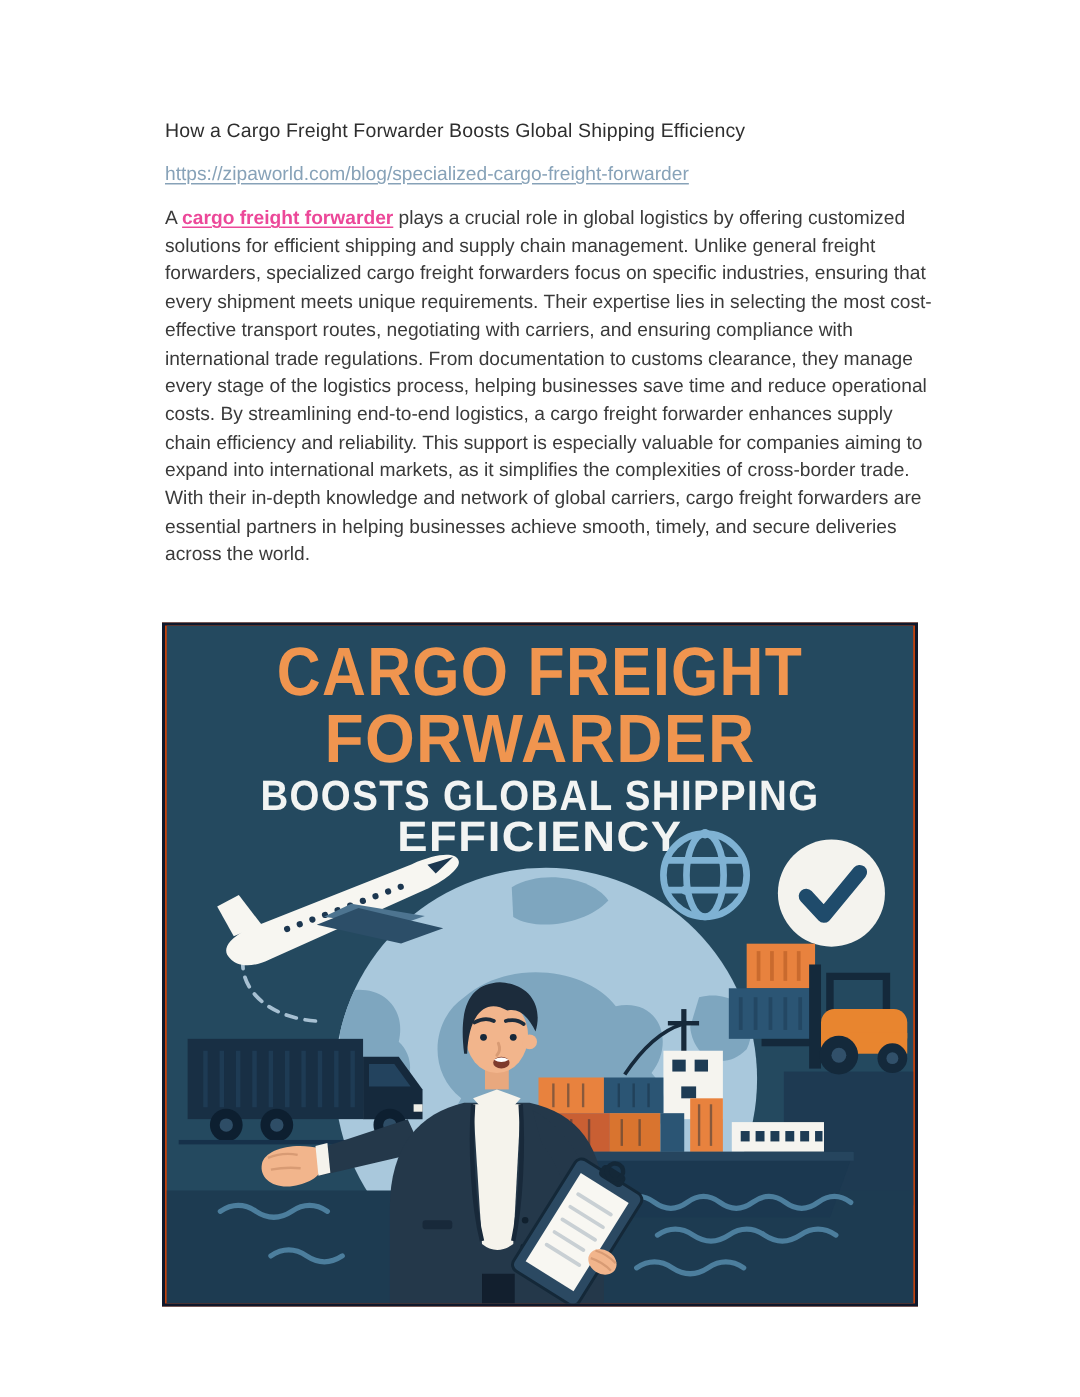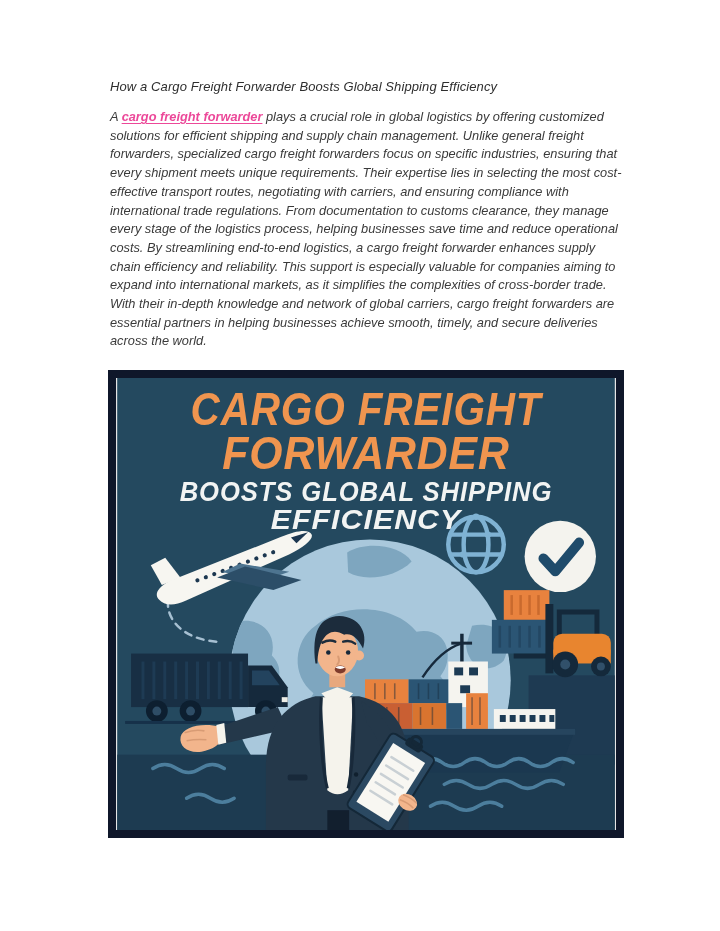--- a/index.html
+++ b/index.html
@@ -2,49 +2,52 @@
 <html><head>
 <meta charset="utf-8">
 <style>
   html,body{margin:0;padding:0;}
   body{
     width:720px;height:931px;background:#ffffff;
     font-family:"Liberation Sans",sans-serif;
     -webkit-font-smoothing:antialiased;
     position:relative;overflow:hidden;
   }
-  .doc{padding:79px 100px 16px 110px;font-style:italic;}
+  .doc{padding:79px 100px 16px 110px;}
   .title{
     font-size:13px;font-weight:400;color:#2e2e2e;
     margin:0 0 14px 0;letter-spacing:.1px;
   }
   .url-line{margin:0 0 13px 0;font-size:12.8px;}
   .url-line a{color:#87a2b8;text-decoration:underline;text-underline-offset:2px;}
   .para{
     font-size:12.8px;line-height:18.7px;color:#3a3a3a;
     width:512px;margin:0;
   }
   .inline-link{color:#ec4899;font-weight:700;text-decoration:underline;text-underline-offset:2px;cursor:pointer;}
   .illustration{
-    margin-top:19px;margin-left:-2px;
+    margin-top:36px;margin-left:-2px;
     width:500px;height:452px;
-    border:8px solid #0f172a;
-    background:#e5e5e5;
+    border:2px solid #0f172a;
+    background:#c2410c;
   }
   .illustration svg{display:block;}
   .hl1{font-weight:800;font-size:46px;letter-spacing:1px;}
   .hl2{font-weight:800;font-size:28.5px;letter-spacing:1px;}
 </style>
 </head>
 <body>
 
 <div class="doc">
 
   <p class="title">How a Cargo Freight Forwarder Boosts Global Shipping Efficiency</p>
 
+  <p class="url-line">
+    <a href="#">https://zipaworld.com/blog/specialized-cargo-freight-forwarder</a>
+  </p>
 
   <p class="para"><span>A </span><a href="#" class="inline-link">cargo freight forwarder</a><span> plays a crucial role in global logistics by offering customized solutions for efficient shipping and supply chain management. Unlike general freight forwarders, specialized cargo freight forwarders focus on specific industries, ensuring that every shipment meets unique requirements. Their expertise lies in selecting the most cost-effective transport routes, negotiating with carriers, and ensuring compliance with international trade regulations. From documentation to customs clearance, they manage every stage of the logistics process, helping businesses save time and reduce operational costs. By streamlining end-to-end logistics, a cargo freight forwarder enhances supply chain efficiency and reliability. This support is especially valuable for companies aiming to expand into international markets, as it simplifies the complexities of cross-border trade. With their in-depth knowledge and network of global carriers, cargo freight forwarders are essential partners in helping businesses achieve smooth, timely, and secure deliveries across the world.</span></p>
 
   <div class="illustration">
     <svg width="500" height="452" viewBox="0 0 502 456">
 
       <rect x="0" y="0" width="502" height="456" fill="#24495f"></rect>
 
       <g>
         <circle cx="255" cy="305" r="142" fill="#a9c8dc"></circle>

